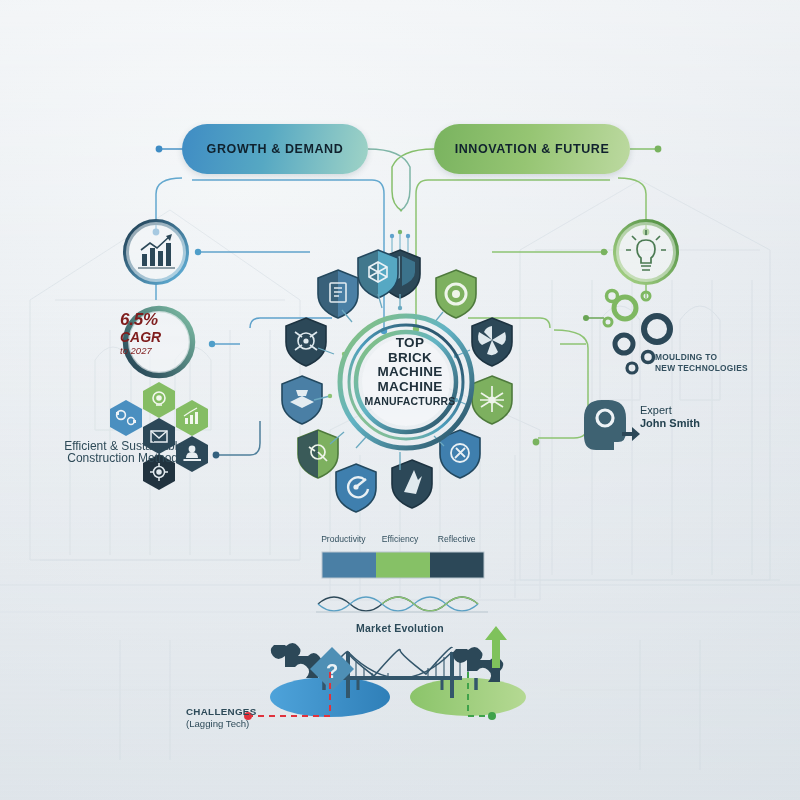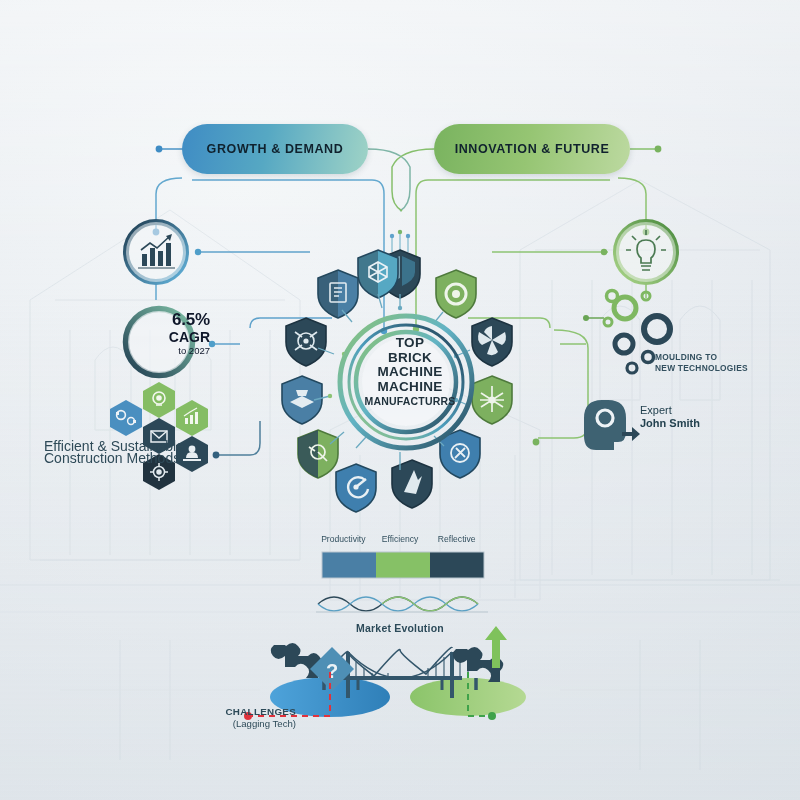--- a/index.html
+++ b/index.html
@@ -33,50 +33,50 @@
     font-size:12.5px;font-weight:bold;
     box-shadow:0 2px 6px rgba(40,60,80,.16);
   }
   #pill-growth{left:182px;top:124px;width:186px;height:50px;
     background:linear-gradient(100deg,#3f8cc4 0%,#56a8c3 45%,#9fd3c6 100%);}
   #pill-innov{left:434px;top:124px;width:196px;height:50px;
     background:linear-gradient(100deg,#79b35f 0%,#96c573 48%,#bcd9a0 100%);}
 
   
   .txt{position:absolute;color:#24424f;}
-  #lbl-hex{left:44px;top:440px;width:140px;text-align:left;
-    font-size:14px;line-height:12.4px;color:#2e4a58;}
+  #lbl-hex{left:44px;top:440px;width:140px;text-align:right;
+    font-size:12px;line-height:12.4px;color:#2e4a58;}
   #lbl-adapt{left:655px;top:352px;width:130px;font-size:8.4px;line-height:11px;
     font-weight:bold;letter-spacing:.25px;color:#33505f;}
   #lbl-expert{left:640px;top:404px;width:110px;font-size:11px;line-height:13px;color:#23414f;}
   #lbl-expert .r2{font-weight:bold;}
 
   #lbl-mkt{left:300px;top:622px;width:200px;text-align:center;
     font-size:10.5px;font-weight:bold;color:#2c4a59;letter-spacing:.2px;}
 
   .barlabels{position:absolute;left:315px;top:534px;width:170px;display:flex;}
   .barlabels span{flex:1;text-align:center;font-size:8.6px;color:#33505f;}
 
-  #lbl-chal{left:186px;top:706px;width:110px;text-align:right;
+  #lbl-chal{left:186px;top:706px;width:110px;text-align:left;
     font-size:9.6px;line-height:12px;color:#2d4a58;}
   #lbl-chal .r1{font-weight:bold;letter-spacing:.3px;font-size:9.8px;}
   #lbl-sust{left:498px;top:706px;width:140px;
     font-size:9.6px;line-height:12px;color:#2d4a58;}
   #lbl-sust .r1{font-weight:bold;letter-spacing:.3px;font-size:9.8px;}
 
   
   #hub-text{
     position:absolute;left:340px;top:336px;width:140px;text-align:center;
     color:#20313c;line-height:14.5px;
   }
   #hub-text .l{display:block;font-weight:bold;font-size:13.5px;letter-spacing:.3px;}
   #hub-text .s{display:block;font-weight:bold;font-size:10.5px;letter-spacing:.2px;}
 
   
-  #cagr-text{position:absolute;left:120px;top:310px;width:90px;text-align:right;color:#0f172a;}
+  #cagr-text{position:absolute;left:120px;top:310px;width:90px;text-align:left;color:#7f1d1d;font-style:italic;}
   #cagr-text .big{display:block;font-size:17px;font-weight:bold;letter-spacing:-.2px;}
   #cagr-text .mid{display:block;font-size:14px;font-weight:bold;margin-top:-1px;}
   #cagr-text .sm{display:block;font-size:9.5px;margin-top:0px;}
 </style>
 </head>
 <body>
 
 <div id="stage">
 
   <div class="bg-base"></div>

